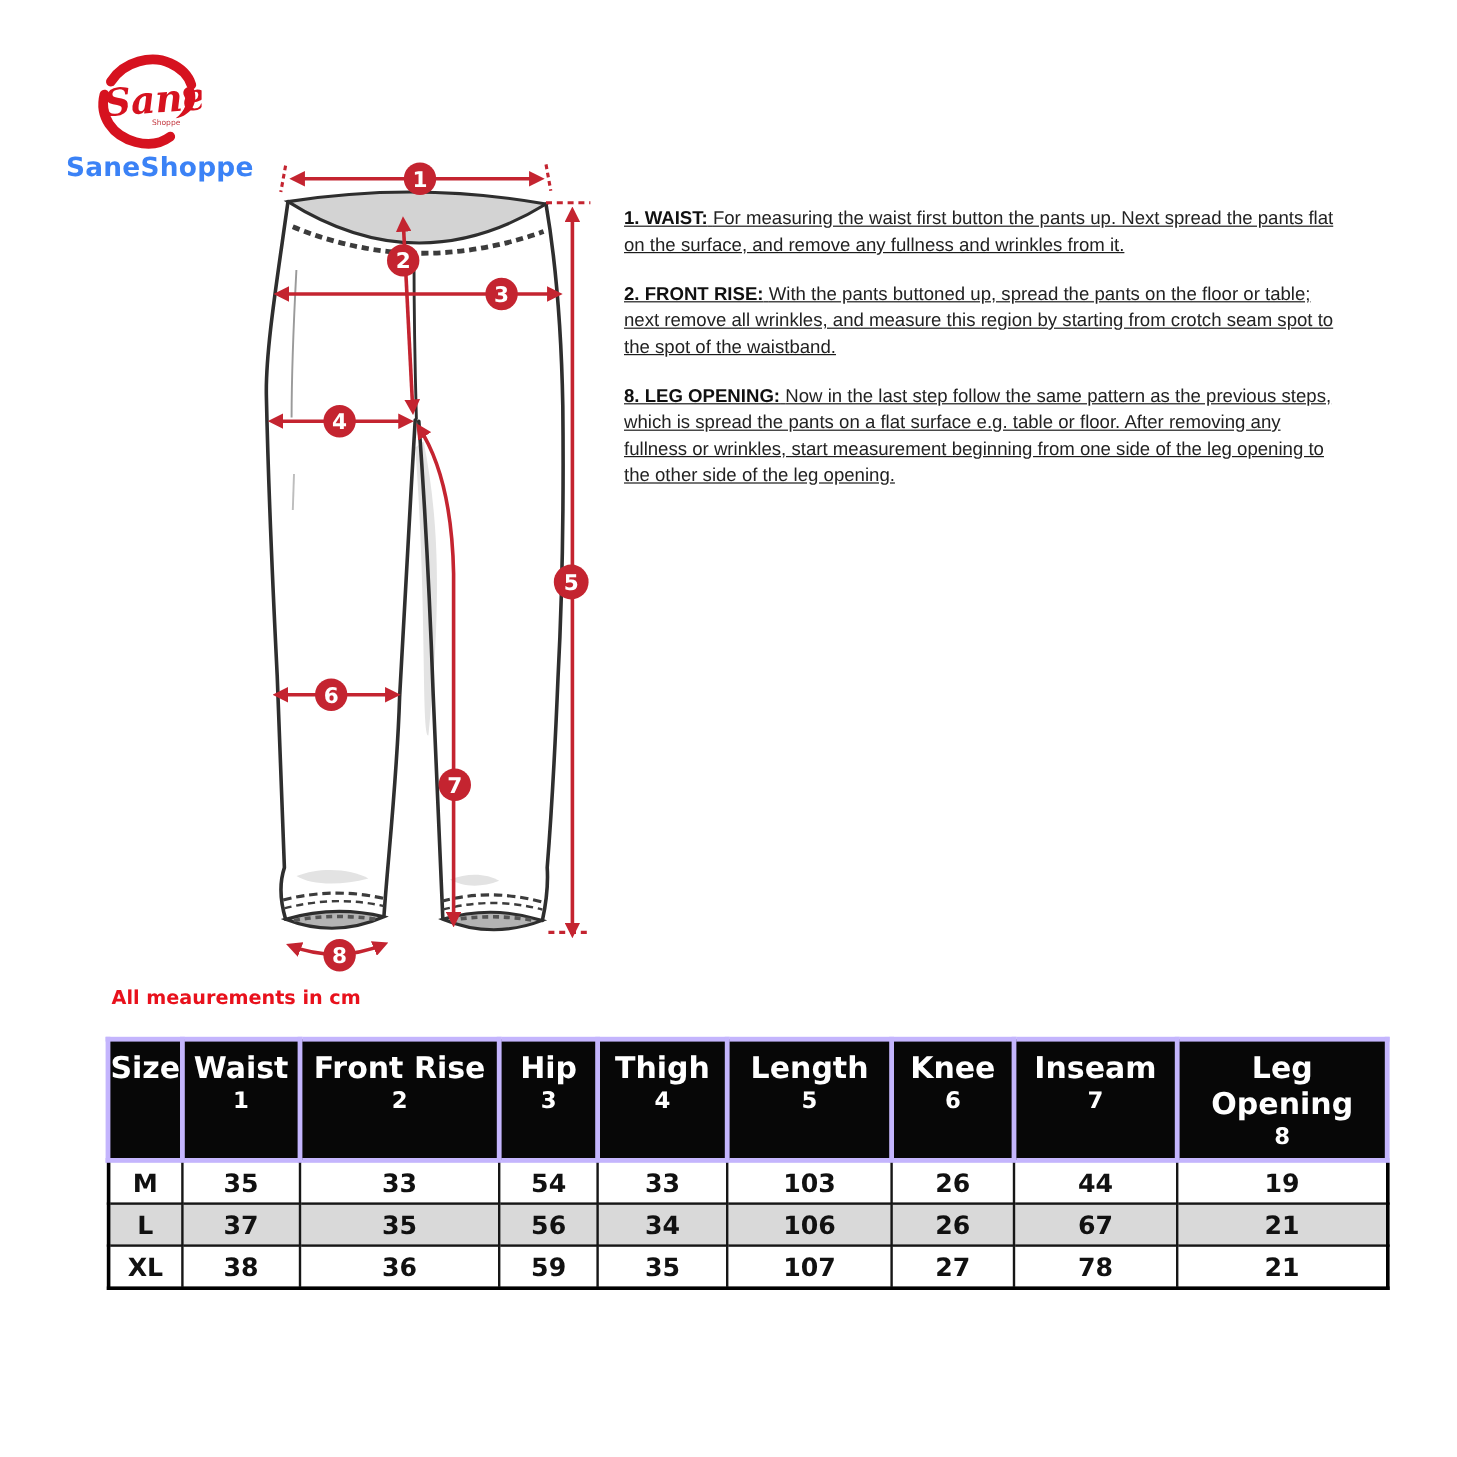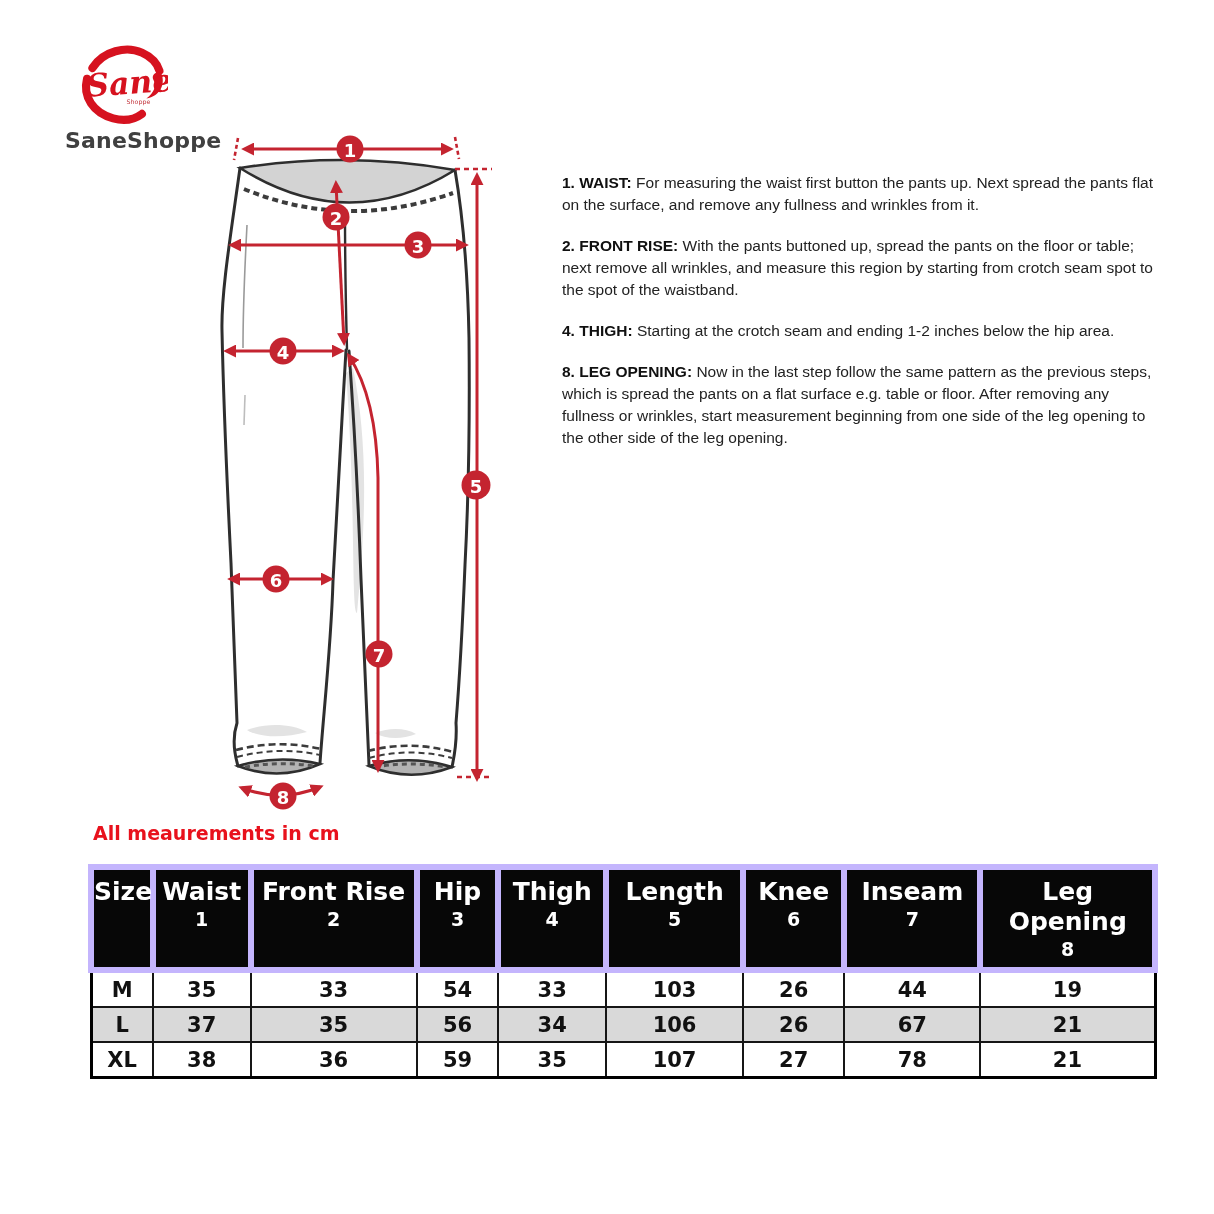--- a/index.html
+++ b/index.html
@@ -3,42 +3,42 @@
 <meta charset="utf-8">
 <style>
   html,body{margin:0;padding:0;}
   body{
     width:1214px;height:1214px;position:relative;background:#ffffff;
     font-family:"Liberation Sans",sans-serif;color:#1d1d1d;overflow:hidden;
   }
   
   .logo{position:absolute;left:78px;top:40px;width:90px;height:92px;}
   .brand-name{
-    position:absolute;left:55px;top:128px;font-size:22px;font-weight:bold;color:#404040;
-    font-family:"DejaVu Sans",sans-serif;letter-spacing:0.2px;margin-left:10px;
+    position:absolute;left:55px;top:128px;font-size:22px;font-weight:bold;color:#3b82f6;
+    font-family:"DejaVu Sans",sans-serif;letter-spacing:0.2px;
   }
   
   .pants-svg{position:absolute;left:205px;top:133px;width:300px;height:690px;}
   
-  .instructions{position:absolute;left:562px;top:172px;width:600px;}
+  .instructions{position:absolute;left:520px;top:172px;width:600px;text-decoration:underline;}
   .instructions p{margin:0 0 19px 0;font-size:15.5px;line-height:22px;color:#222;}
   .instructions b{color:#101010;}
   
   .cm-note{
-    position:absolute;left:93px;top:822px;font-size:19px;font-weight:bold;color:#e8111c;
+    position:absolute;left:93px;top:822px;font-size:16px;font-weight:bold;color:#e8111c;
     font-family:"DejaVu Sans",sans-serif;
   }
   
   table.size-table{
     position:absolute;left:88px;top:864px;width:1070px;
     border-collapse:collapse;table-layout:fixed;border:3px solid #000;
     font-family:"DejaVu Sans",sans-serif;
   }
   table.size-table th{
-    background:#070707;color:#fff;border:6px solid #c4b5fd;
+    background:#070707;color:#fff;border:4px solid #c4b5fd;
     padding:7px 0 6px 0;vertical-align:top;font-weight:bold;
   }
   .th-label{font-size:25px;line-height:30px;}
   .th-num{font-size:19px;line-height:24px;min-height:24px;}
   table.size-table td{
     height:33px;border:2px solid #161616;text-align:center;vertical-align:middle;
     font-size:21px;font-weight:bold;color:#111;background:#fff;padding:0;
   }
   tr.alt td{background:#d9d9d9;}
 </style>
@@ -159,21 +159,20 @@
     <g>
       <circle cx="78" cy="663" r="13.5" fill="#c42430"></circle>
       <text x="78" y="664" dominant-baseline="central" fill="#fff">8</text>
     </g>
   </g>
 </svg>
 
 <div class="instructions">
   <p><b>1. WAIST:</b> <span>For measuring the waist first button the pants up. Next spread the pants flat on the surface, and remove any fullness and wrinkles from it.</span></p>
   <p><b>2. FRONT RISE:</b> <span>With the pants buttoned up, spread the pants on the floor or table; next remove all wrinkles, and measure this region by starting from crotch seam spot to the spot of the waistband.</span></p>
-  <p><b>4. THIGH:</b> <span>Starting at the crotch seam and ending 1-2 inches below the hip area.</span></p>
   <p><b>8. LEG OPENING:</b> <span>Now in the last step follow the same pattern as the previous steps, which is spread the pants on a flat surface e.g. table or floor. After removing any fullness or wrinkles, start measurement beginning from one side of the leg opening to the other side of the leg opening.</span></p>
 </div>
 
 <div class="cm-note">All meaurements in cm</div>
 
 <table class="size-table">
   <colgroup>
     <col style="width:5.8%">
       <col style="width:9.2%">
       <col style="width:15.6%">

